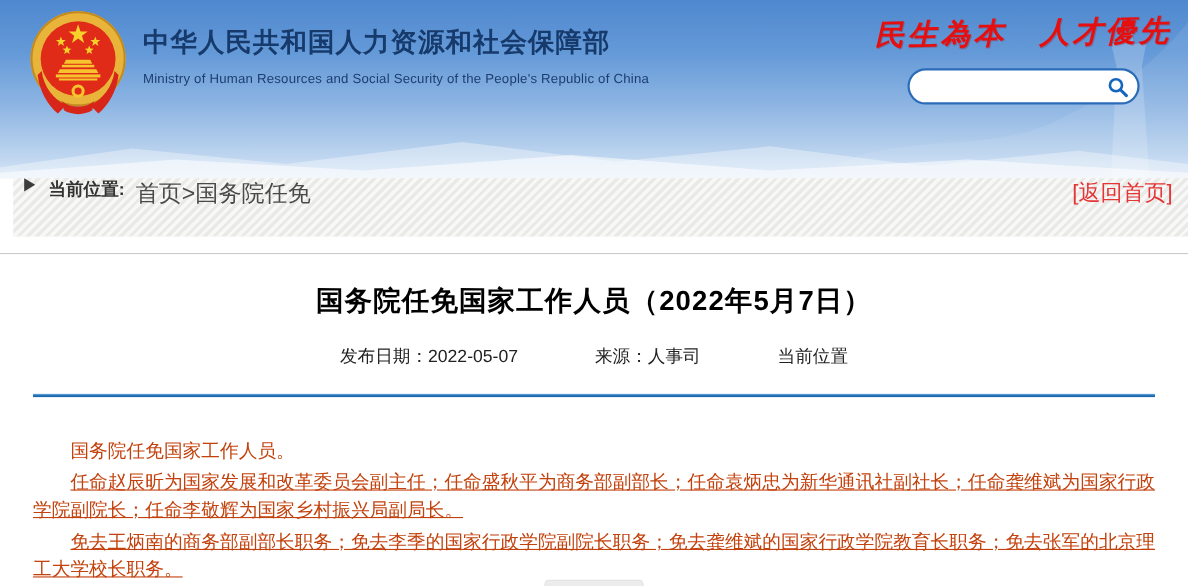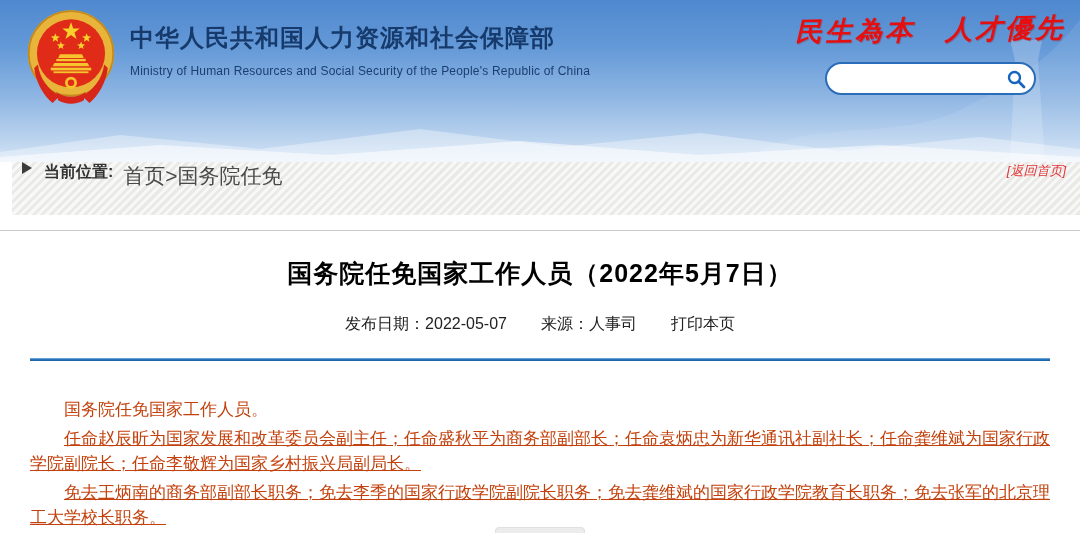--- a/index.html
+++ b/index.html
@@ -33,29 +33,29 @@
 
   
   .crumbbar{ position:relative; height:53px; background:#efefee;
     background-image:repeating-linear-gradient(135deg, rgba(255,255,255,.55) 0 3px, rgba(0,0,0,.025) 3px 6px);
     display:flex; padding:0 14px 0 10px;margin-left:12px; }
   .crumb-arrow{ width:0; height:0; border-left:10px solid #3c3c3c;
                 border-top:6px solid transparent; border-bottom:6px solid transparent;
                 margin-right:12px; }
   .crumb-label{ font-size:16px; font-weight:bold; color:#333; margin-right:10px; }
   .crumb-path{ font-size:21px; color:#4a4a4a; cursor:pointer; }
-  .return-home{ margin-left:auto; font-size:13px; color:#e43434; cursor:pointer;font-style:italic; }
+  .return-home{ margin-left:auto; font-size:20px; color:#e43434; cursor:pointer; }
   .bar-gap{ height:15px; background:#fff; }
   .thin-rule{ height:1px; background:#cbcbcb; }
 
   
   .article{ padding:26px 30px 0 30px; }
   .article-title{ text-align:center; font-size:25px; font-weight:bold; color:#000;
                   letter-spacing:1px; }
-  .meta-row{ margin-top:24px; display:flex; justify-content:center; column-gap:34px;
+  .meta-row{ margin-top:24px; display:flex; justify-content:center; column-gap:70px;
              font-size:16px; color:#222;align-items:flex-end; }
   .meta-item{ white-space:nowrap; }
   .print-link{ cursor:pointer; }
   .blue-rule{ margin-top:23px; height:3px;
               background:linear-gradient(180deg,#7fb3df 0%,#1e6fb4 55%,#1a63a2 100%); }
   .body-text{ margin-top:36px; font-family:"Liberation Serif", serif;
               font-size:17px; line-height:25px; color:#c2410c; }
   .body-text p{ text-indent:2em; }
   .body-text p + p{ margin-top:4px;text-decoration:underline; }
 
@@ -129,21 +129,21 @@
 </div>
 <div class="bar-gap"></div>
 <div class="thin-rule"></div>
 
 <div class="article">
   <div class="article-title">国务院任免国家工作人员（2022年5月7日）</div>
 
   <div class="meta-row">
     <span class="meta-item">发布日期：2022-05-07</span>
     <span class="meta-item">来源：人事司</span>
-    <span class="meta-item print-link">打印本页</span>
+    <span class="meta-item print-link">当前位置</span>
   </div>
 
   <div class="blue-rule"></div>
 
   <div class="body-text">
     <p>国务院任免国家工作人员。</p>
     <p>任命赵辰昕为国家发展和改革委员会副主任；任命盛秋平为商务部副部长；任命袁炳忠为新华通讯社副社长；任命龚维斌为国家行政学院副院长；任命李敬辉为国家乡村振兴局副局长。</p>
     <p>免去王炳南的商务部副部长职务；免去李季的国家行政学院副院长职务；免去龚维斌的国家行政学院教育长职务；免去张军的北京理工大学校长职务。</p>
   </div>
 </div>

